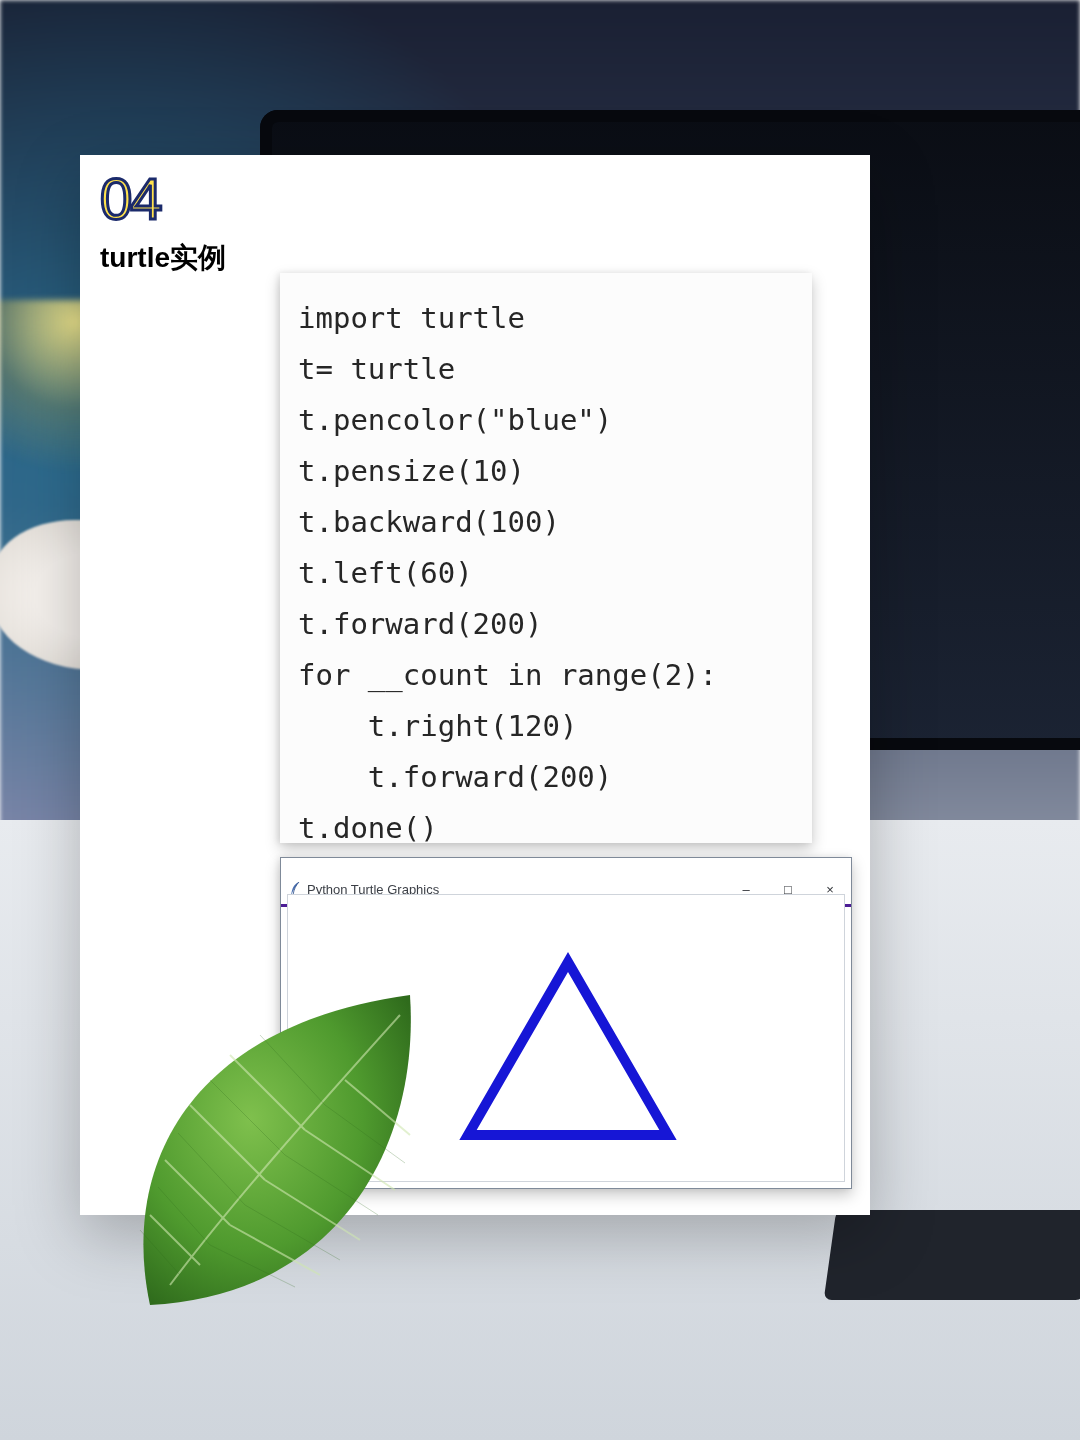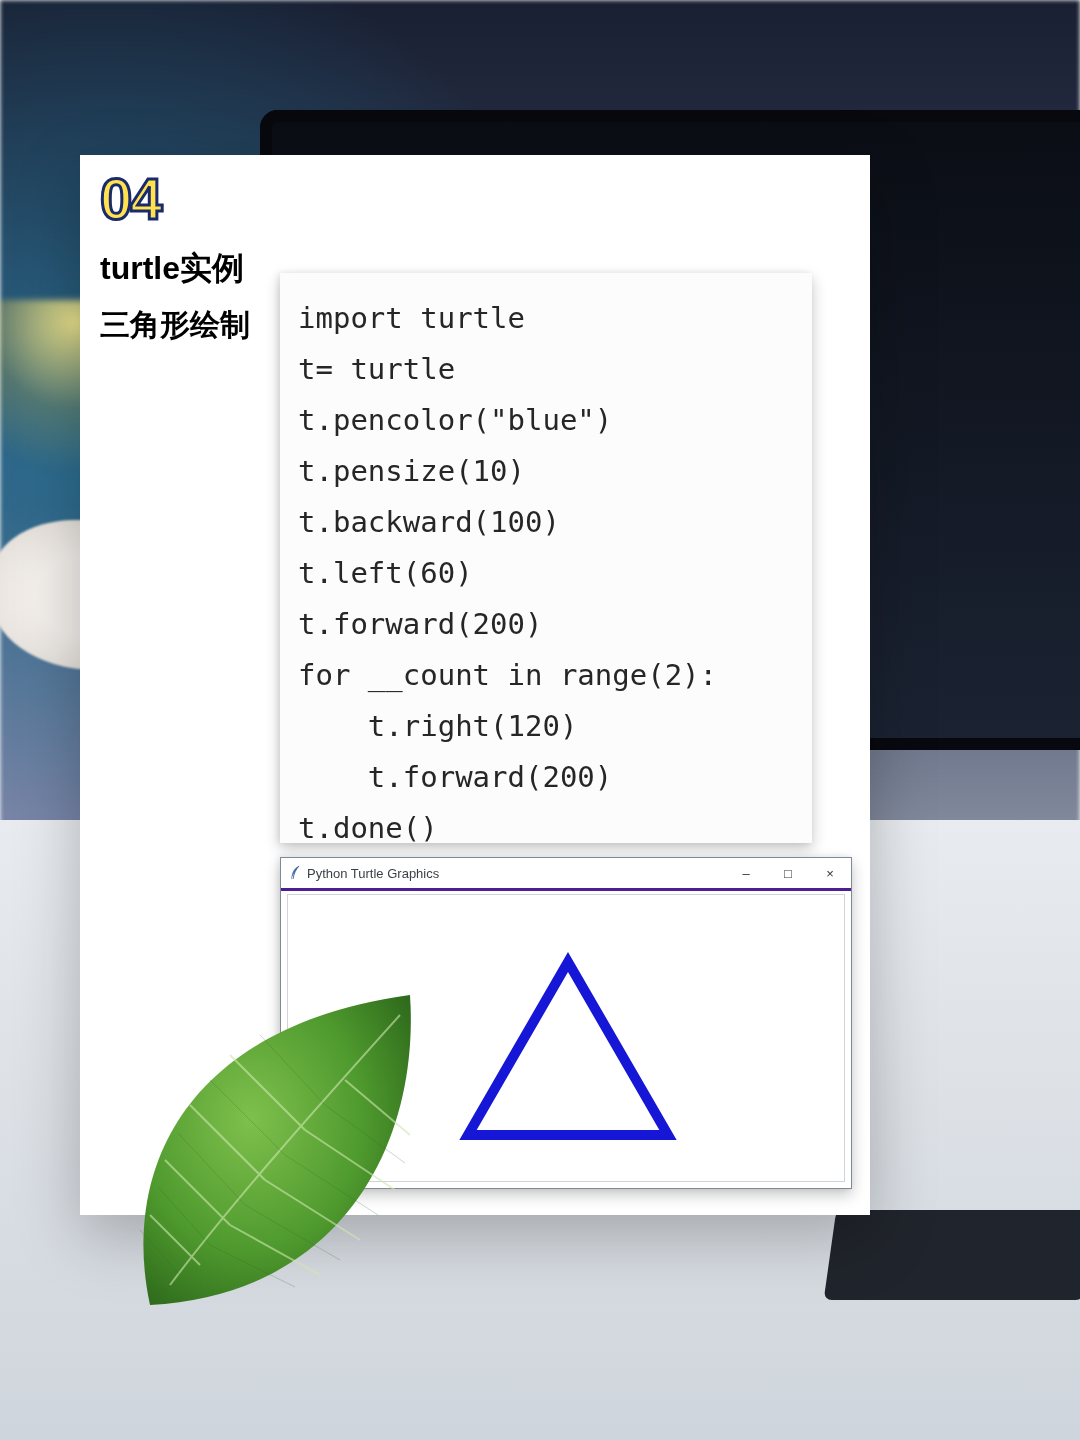--- a/index.html
+++ b/index.html
@@ -64,36 +64,36 @@
     height: 1060px;
     background: #ffffff;
     box-shadow: 0 20px 60px rgba(0,0,0,0.25);
   }
 
   .badge {
     position: absolute;
     left: 20px;
     top: 10px;
     font-size: 58px;
-    font-weight: 700;
+    font-weight: 400;
     color: #ffe24d;
     -webkit-text-stroke: 3px #1b2a6b;
     letter-spacing: -2px;
     font-family: Arial, sans-serif;
   }
 
   .titles {
     position: absolute;
     left: 20px;
     top: 80px;
     width: 200px;
     color: #000;
     font-weight: 700;
   }
-  .t-line1 { font-size: 32px; margin-top: 12px; }
+  .t-line1 { font-size: 28px; margin-top: 4px; }
   .t-line2 { font-size: 30px; margin-top: 14px; }
   .t-line3 { font-size: 30px; margin-top: 14px; }
 
   .code-panel {
     position: absolute;
     left: 200px;
     top: 118px;
     width: 532px;
     height: 570px;
     background: #fcfcfc;
@@ -123,20 +123,21 @@
   }
   .titlebar {
     height: 30px;
     background: #ffffff;
     border-bottom: 3px solid #4c1d95;
     display: flex;
     align-items: center;
     font-size: 13px;
     color: #3b3f46;
     font-family: "Segoe UI", Arial, sans-serif;
+    margin-top: 16px;
   }
   .feather {
     width: 12px; height: 16px;
     margin: 0 6px 0 8px;
     position: relative;
   }
   .feather svg { width: 12px; height: 16px; display:block; }
   .win-btns {
     margin-left: auto;
     display: flex;
@@ -175,21 +176,20 @@
 <div class="lamp"></div>
 <div class="controller"></div>
 <div class="keyboard"></div>
 
 <div class="card">
 
   <div class="badge">04</div>
 
   <div class="titles">
     <div class="t-line1">turtle实例</div>
-    <div class="t-line3">三角形绘制</div>
   </div>
 
   <div class="code-panel">
     <pre>import turtle
 t= turtle
 t.pencolor("blue")
 t.pensize(10)
 t.backward(100)
 t.left(60)
 t.forward(200)

